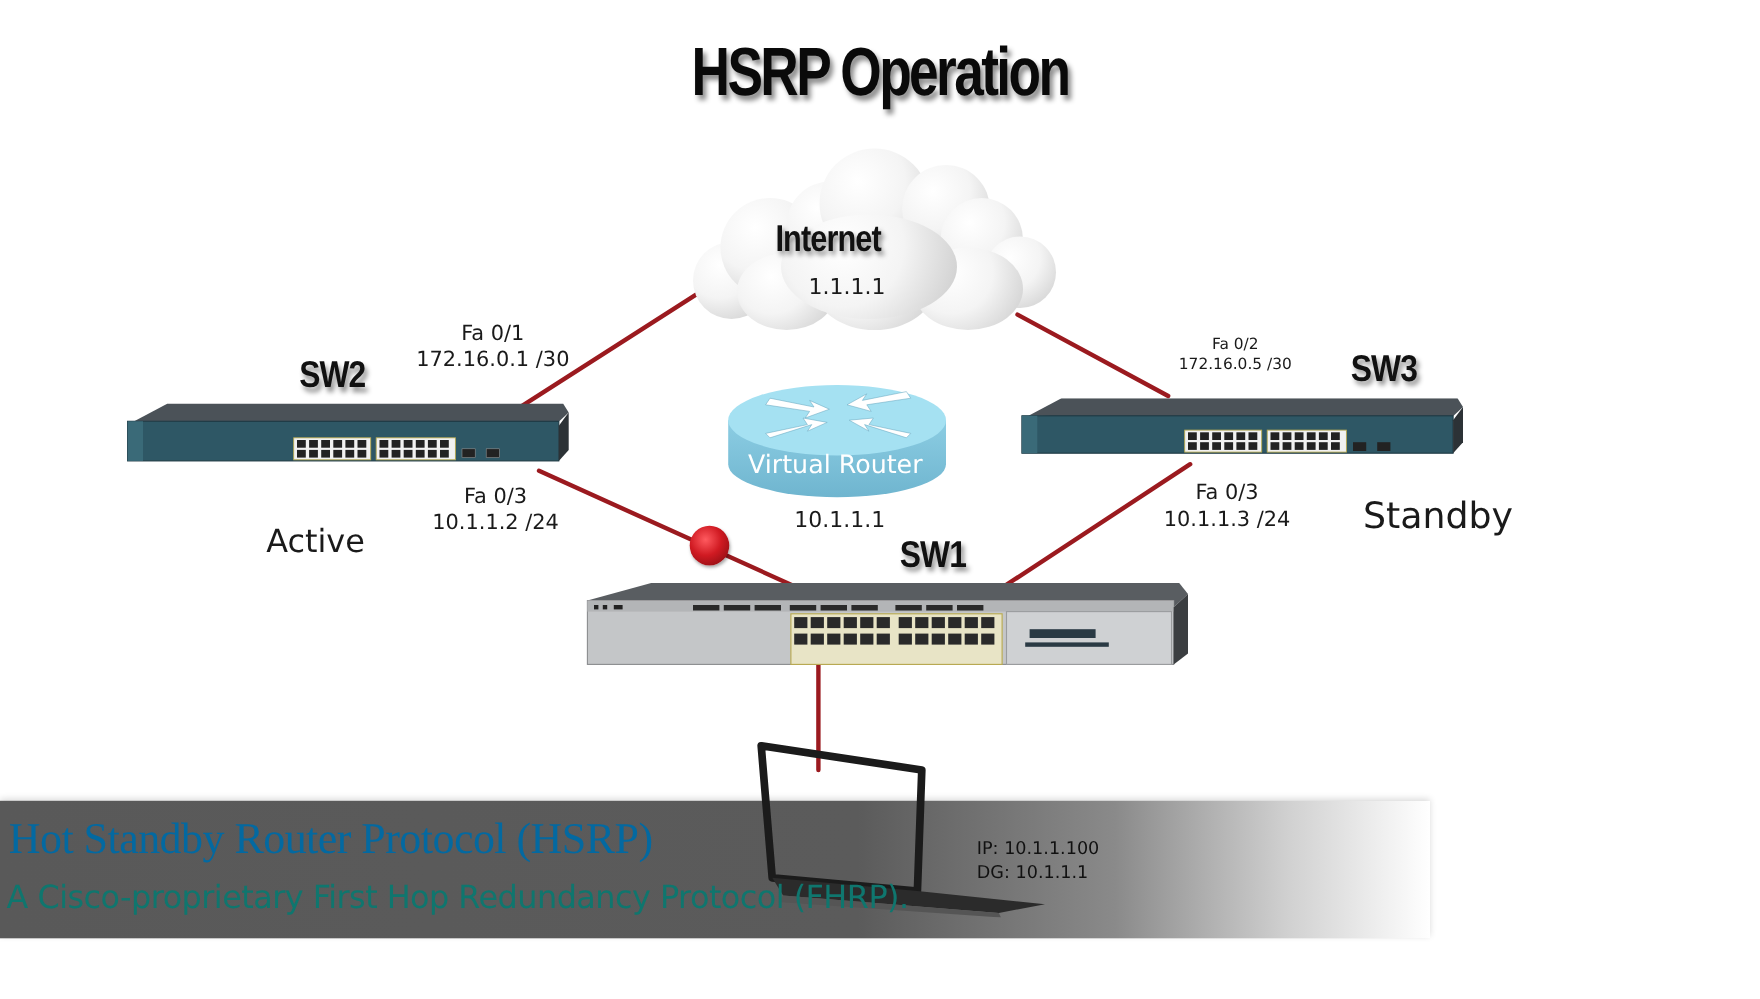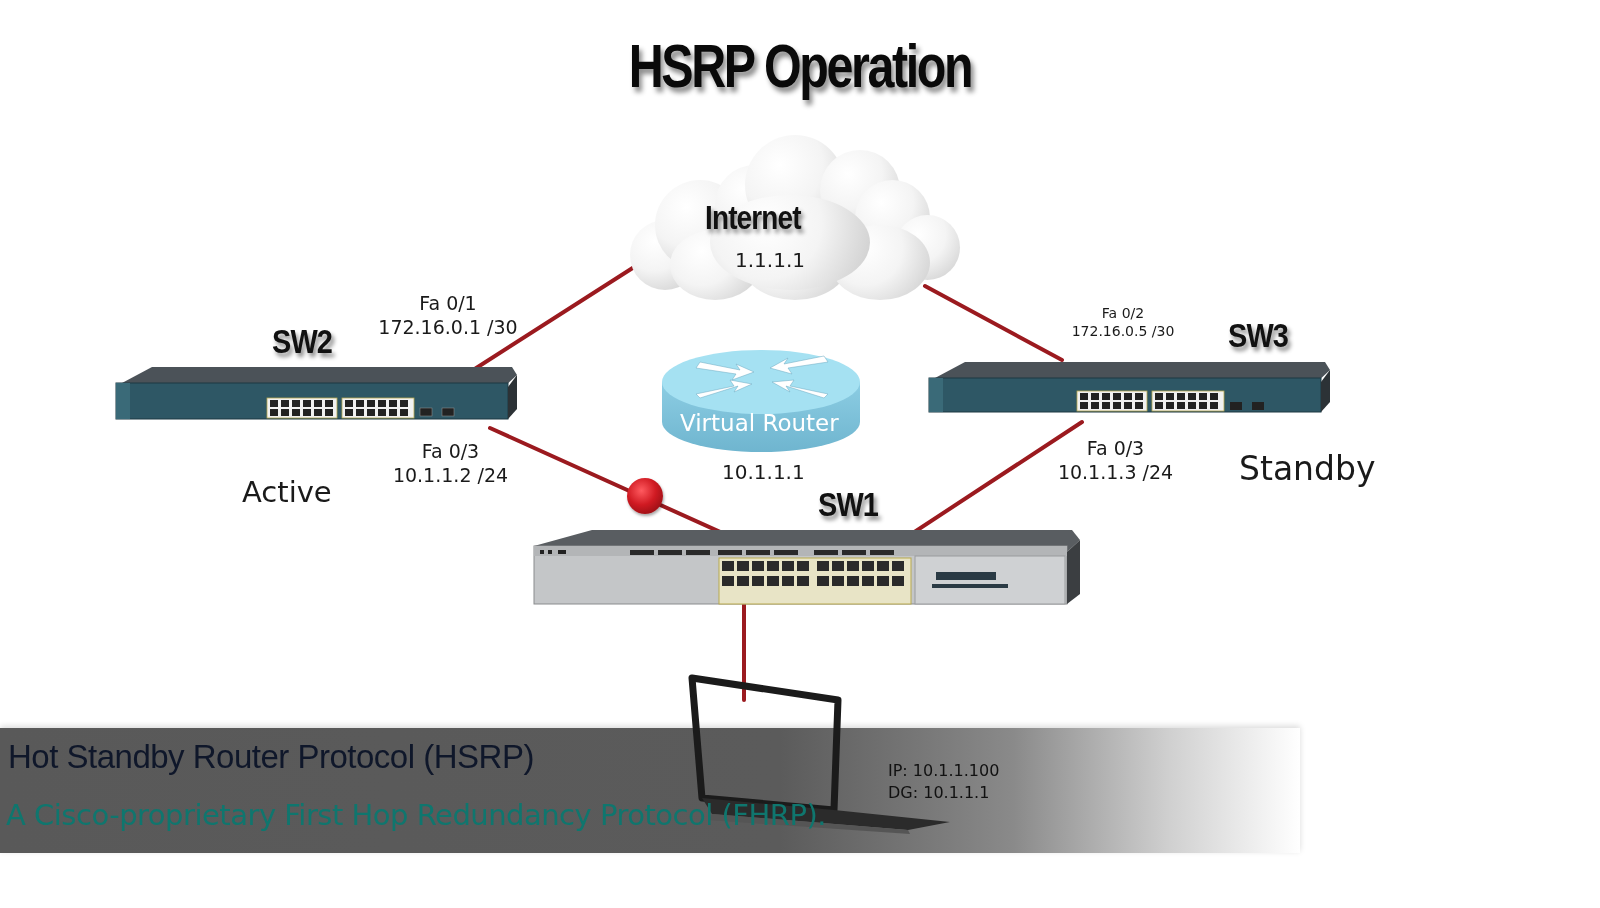--- a/index.html
+++ b/index.html
@@ -11,21 +11,21 @@
            transform-origin:center; text-shadow:4px 5px 6px rgba(0,0,0,0.45); }
   .label-bold { font-family:"Liberation Sans", sans-serif; font-weight:bold; color:#111;
                 text-shadow:3px 4px 5px rgba(0,0,0,0.45); letter-spacing:-1px; }
   .label { font-family:"DejaVu Sans", sans-serif; color:#1a1a1a; text-align:center; line-height:1.25; }
   .cloud-puff { position:absolute; border-radius:50%;
                 background:radial-gradient(circle at 35% 30%, #ffffff 0%, #f4f4f4 45%, #d8d8d8 80%, #c8c8c8 100%); }
   svg { position:absolute; left:0; top:0; }
   .caption-band { left:0; top:728px; width:1300px; height:125px;
      background:linear-gradient(to right, #595959 0%, #5b5b5b 60%, #8a8a8a 78%, #d0d0d0 90%, rgba(255,255,255,0) 100%);
      box-shadow:0 -2px 6px rgba(0,0,0,0.15); }
-  #caption-title { left:8px; top:738px; font-size:33px; color:#0f172a; font-family:Liberation Sans, sans-serif;
+  #caption-title { left:8px; top:738px; font-size:40px; color:#0369a1; font-family:Liberation Serif, serif;
      letter-spacing:-0.5px; }
   #caption-sub { left:6px; top:798px; font-size:29px; color:#0f766e; font-family:"DejaVu Sans", sans-serif; letter-spacing:-0.5px; }
   #pc-info { left:888px; top:760px; font-size:16px; color:#111; line-height:1.35; }
 </style>
 </head>
 <body>
 
 <div id="title" class="abs">HSRP Operation</div>
 
 <svg width="1600" height="908">

